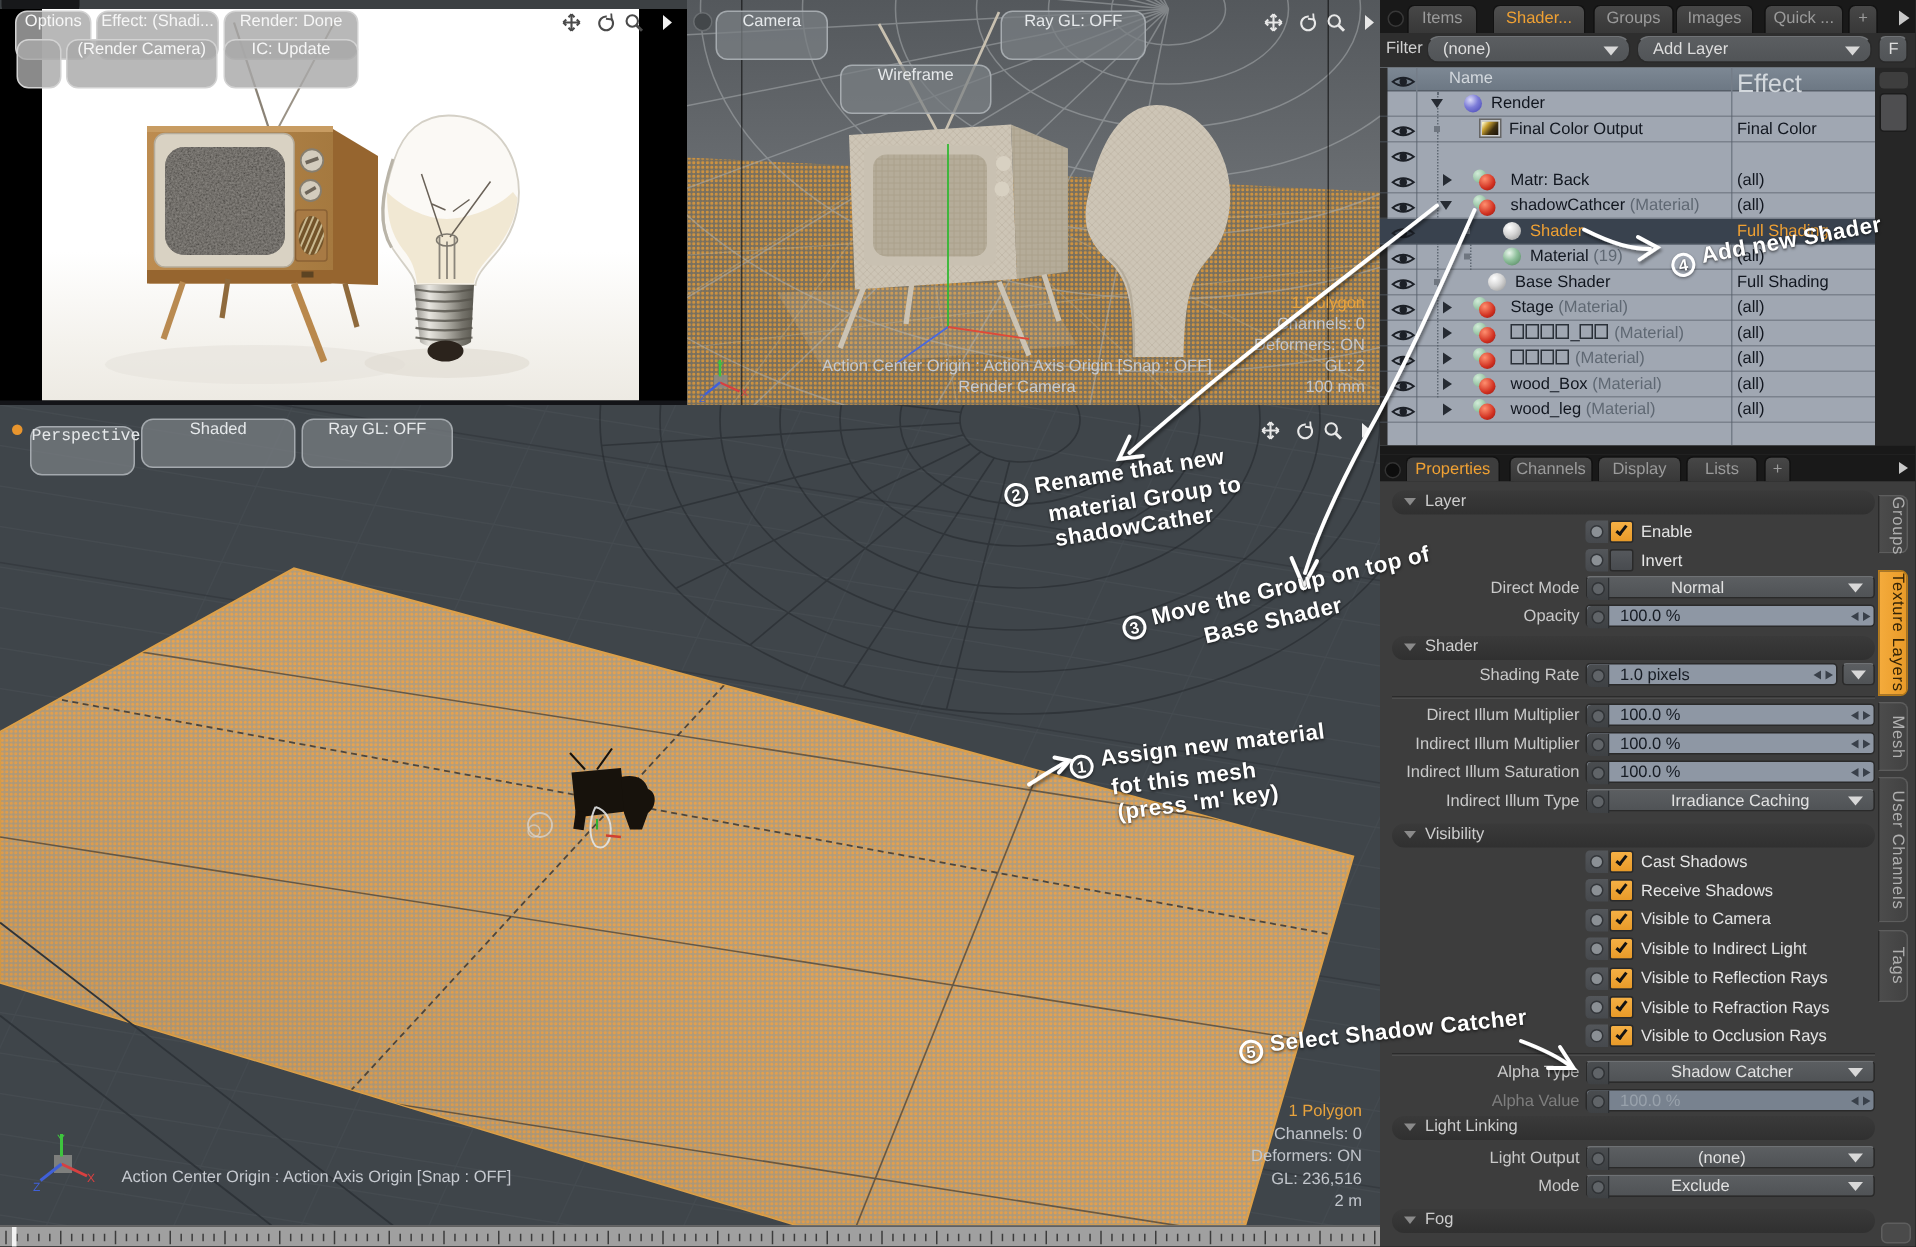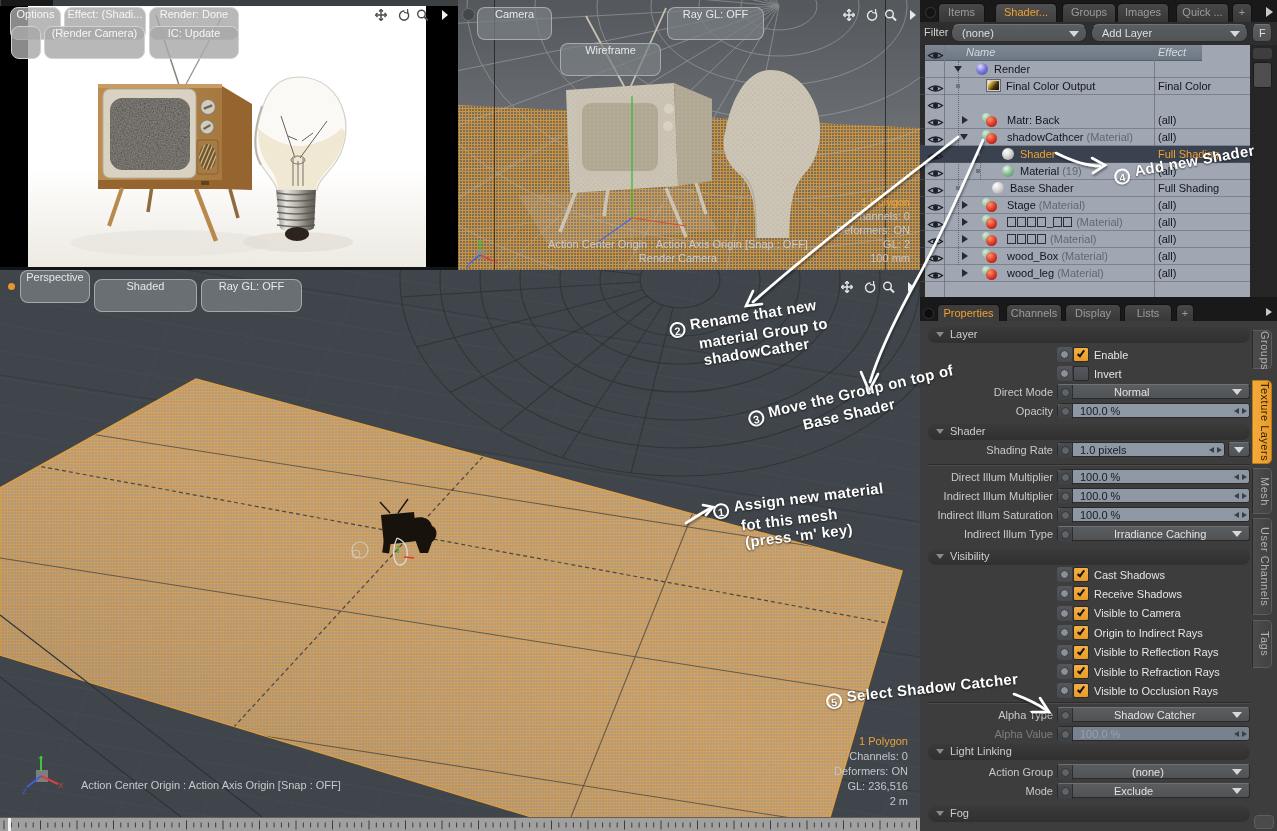--- a/index.html
+++ b/index.html
@@ -363,21 +363,21 @@
           <path d="M414,248 C422,246 430,248 432,256 C438,258 438,268 432,272 L428,283 L420,283 L416,272 Z" fill="#17120c"></path>
           <rect x="383" y="271" width="7" height="12" fill="#17120c" transform="rotate(8 386 277)"></rect>
           <path d="M397,268 C393,276 392,288 397,294 C402,297 406,293 407,286 C408,277 404,270 397,268" fill="none" stroke="#e2e4e6" stroke-width="1.3" opacity="0.9"></path>
           <circle cx="360" cy="280" r="8" fill="none" stroke="#d8dadc" stroke-width="1.2" opacity="0.7"></circle>
           <circle cx="356" cy="284" r="4" fill="none" stroke="#d8dadc" stroke-width="1" opacity="0.6"></circle>
           <line x1="404" y1="287" x2="414" y2="288" stroke="#d04030" stroke-width="1.6"></line>
           <line x1="398" y1="283" x2="398" y2="276" stroke="#30b030" stroke-width="1.4"></line>
         </g>
       </svg>
       <div class="abs" style="left:8px;top:13px;width:7px;height:7px;border-radius:50%;background:#e8952e;"></div>
-      <div class="pill" style="left:20px;top:0;width:70px;">Perspective</div>
+      <div class="pill" style="left:20px;top:14px;width:70px;font-family:Liberation Mono, monospace;">Perspective</div>
       <div class="pill" style="left:94px;top:9px;width:103px;">Shaded</div>
       <div class="pill" style="left:201px;top:9px;width:101px;">Ray GL: OFF</div>
       <svg class="abs" style="left:840px;top:10px;" width="76" height="14" viewBox="0 0 76 14">
         <g stroke="#e8e8e8" stroke-width="1.4" fill="none">
           <path d="M7,1.5 L7,12.5 M1.5,7 L12.5,7"></path>
           <path d="M7,1.5 L5,3.5 M7,1.5 L9,3.5 M7,12.5 L5,10.5 M7,12.5 L9,10.5 M1.5,7 L3.5,5 M1.5,7 L3.5,9 M12.5,7 L10.5,5 M12.5,7 L10.5,9"></path>
           <path d="M30.5,3 A4.6,4.6 0 1 0 33.5,4.5"></path>
           <path d="M33.5,1 L33.8,5 L30,4.5" stroke-width="1.2"></path>
           <circle cx="47.5" cy="6" r="3.8"></circle>
           <path d="M50.5,9 L54,12.5" stroke-width="2"></path>
@@ -544,27 +544,27 @@
         <div class="tab" style="left:312px;width:20px;">+</div>
         <div class="abs" style="left:346px;top:7px;width:0;height:0;border-top:5px solid transparent;border-bottom:5px solid transparent;border-left:7px solid #c8c8c8;"></div>
       </div>
       <div class="abs" style="left:0;top:22px;width:357px;height:23px;background:#2e2e2e;">
         <div class="abs" style="left:4px;top:4px;font-size:11px;color:#d2d2d2;">Filter</div>
         <div class="dd" style="left:31px;top:2px;width:136px;height:18px;">(none)<i class="dda"></i></div>
         <div class="dd" style="left:171px;top:2px;width:157px;height:18px;">Add Layer<i class="dda"></i></div>
         <div class="dd" style="left:332px;top:2px;width:20px;height:18px;padding-left:6px;border-radius:5px;">F</div>
       </div>
       <div class="abs" style="left:0;top:45px;width:330px;height:252px;background:#a0a7b2;overflow:hidden;">
-        <div class="abs" style="left:0;top:0;width:282px;height:16px;background:linear-gradient(#7d8894,#6d7884);border-bottom:1px solid #565e68;font-style:italic;">
+        <div class="abs" style="left:0;top:0;width:330px;height:16px;background:linear-gradient(#7d8894,#6d7884);border-bottom:1px solid #565e68;">
           <span class="eyew" style="top:2px;"><svg width="17" height="11" viewBox="0 0 17 11">
               <path d="M1.5,5.5 Q8.5,0.2 15.5,5.5 Q8.5,10.8 1.5,5.5 Z" fill="none" stroke="#1c2027" stroke-width="1.3"></path>
               <circle cx="8.5" cy="5.5" r="2.5" fill="#1c2027"></circle>
             </svg></span>
           <span class="abs" style="left:46px;top:1px;font-size:11px;color:#d3d8dd;">Name</span>
-          <span class="abs" style="left:238px;top:1px;font-size:11px;color:#d3d8dd;">Effect</span>
+          <span class="abs" style="left:238px;top:1px;font-size:17px;color:#d3d8dd;">Effect</span>
         </div>
         <div class="abs" style="left:0;top:0;width:5px;height:252px;background:#2b2b2b;"></div>
         <div class="abs" style="left:24px;top:0;width:1px;height:252px;background:#747d88;"></div>
         <div class="abs" style="left:234px;top:0;width:1px;height:252px;background:#747d88;"></div>
         <div class="abs" style="left:38px;top:16px;width:1px;height:204px;border-left:1px dotted #5f6873;"></div>
         <div class="abs" style="left:60px;top:101px;width:1px;height:34px;border-left:1px dotted #5f6873;"></div>
         <div class="trow" style="top:16px;">
           <i class="tD" style="left:34px;top:5px;"></i>
           <i class="sph sphB" style="left:56px;"></i>
           <span class="tnm" style="left:74px;">Render</span>
@@ -802,21 +802,21 @@
             <i class="tick"></i>
           </span>
         </div>
         <span class="cbl" style="top:286.3px;">Visible to Camera</span>
         <div class="cbx" style="top:304.2px;">
           <span class="nub"></span>
           <span class="bx">
             <i class="tick"></i>
           </span>
         </div>
-        <span class="cbl" style="top:305.7px;">Origin to Indirect Rays</span>
+        <span class="cbl" style="top:305.7px;">Visible to Indirect Light</span>
         <div class="cbx" style="top:323.6px;">
           <span class="nub"></span>
           <span class="bx">
             <i class="tick"></i>
           </span>
         </div>
         <span class="cbl" style="top:325.1px;">Visible to Reflection Rays</span>
         <div class="cbx" style="top:343.0px;">
           <span class="nub"></span>
           <span class="bx">
@@ -839,21 +839,21 @@
           <span class="vtx" style="">Shadow Catcher</span>
           <i class="dda" style="top:4px;"></i>
         </div>
         <div class="plab dim" style="top:406.5px;">Alpha Value</div>
         <div class="ctl cval dim" style="top:405.0px;">
           <span class="nub"></span>
           <span class="vtx">100.0 %</span>
           <span class="spin"></span>
         </div>
         <div class="shdr" style="top:423px;">Light Linking</div>
-        <div class="plab" style="top:444.5px;">Action Group</div>
+        <div class="plab" style="top:444.5px;">Light Output</div>
         <div class="ctl cdd" style="top:443.0px;">
           <span class="nub"></span>
           <span class="vtx" style="left:38px;">(none)</span>
           <i class="dda" style="top:4px;"></i>
         </div>
         <div class="plab" style="top:463.5px;">Mode</div>
         <div class="ctl cdd" style="top:462.0px;">
           <span class="nub"></span>
           <span class="vtx" style="">Exclude</span>
           <i class="dda" style="top:4px;"></i>

